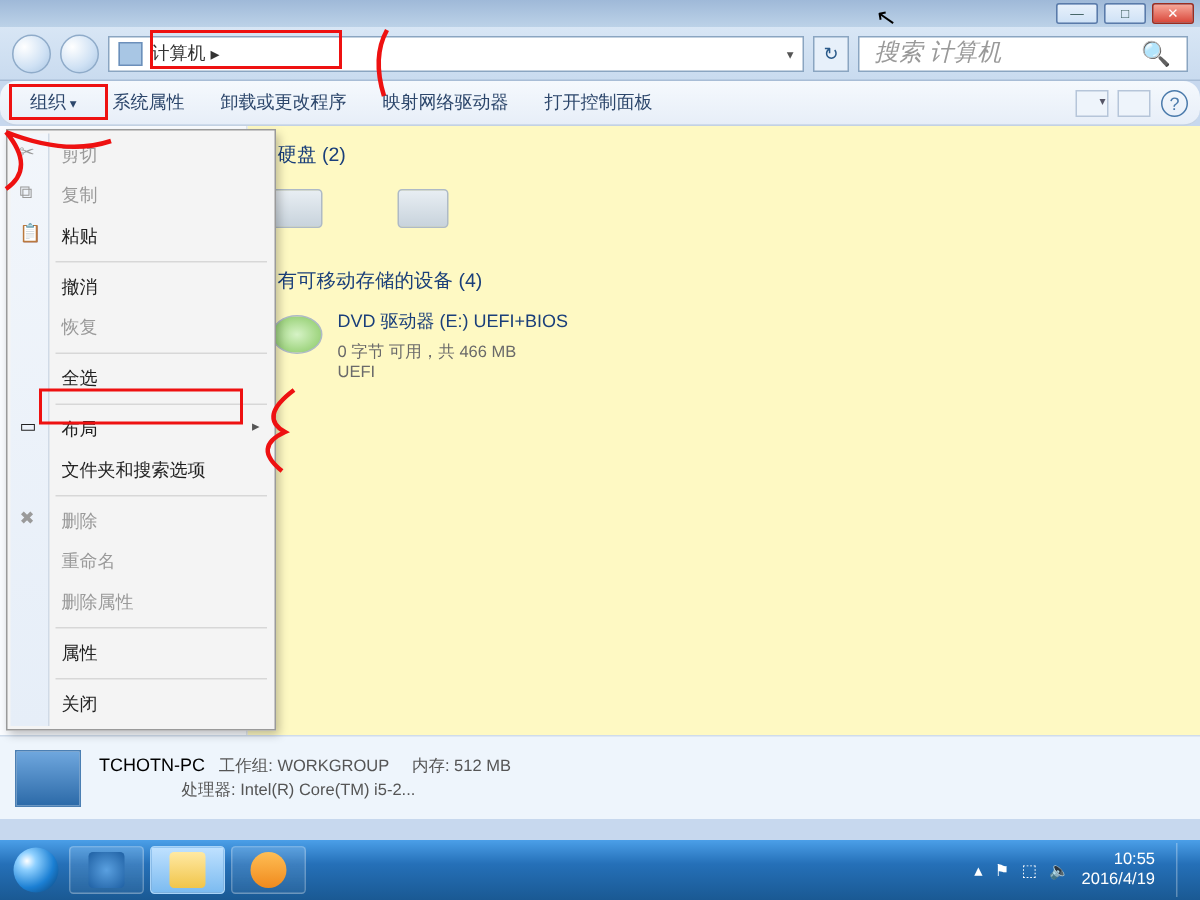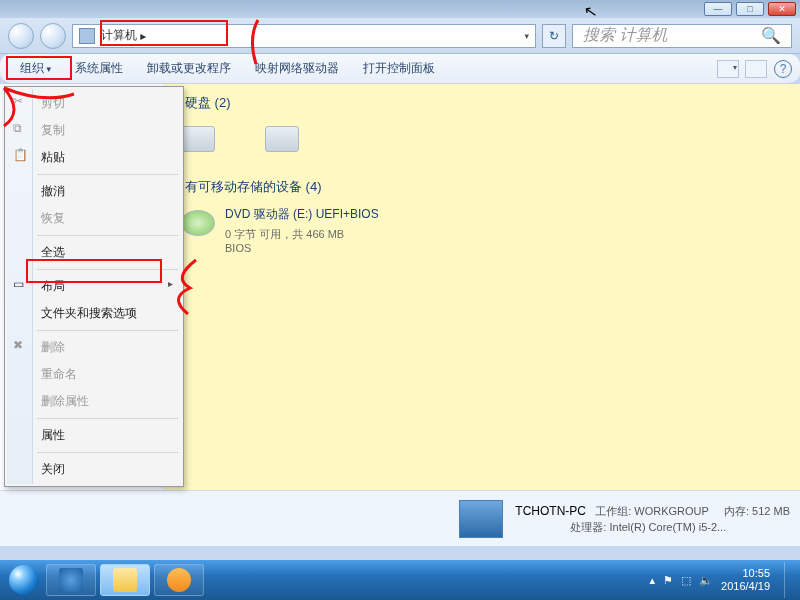--- a/index.html
+++ b/index.html
@@ -54,21 +54,21 @@
   .drive { display:flex; gap:10px; }
   .dthumb { width:34px; height:26px; background:linear-gradient(#e8eef3,#c8d3dc); border:1px solid #aebac6; border-radius:3px; margin-top:4px;}
   .dinfo { font-size:12px; color:#1a3f7a; width:190px;}
   .dinfo .name { margin-bottom:4px;}
   .bar { width:170px; height:12px; border:1px solid #a8b6c5; background:#e8eef3; position:relative; margin-bottom:4px;}
   .bar .fill { position:absolute; left:0; top:0; bottom:0; background:linear-gradient(#34b6c9,#1a8ea0);}
   .dfree { font-size:11px; color:#6a6a6a;}
   .cdfs { font-size:11px; color:#6a6a6a;}
 
   
-  .details { position:absolute; left:0; right:0; bottom:54px; height:56px; background:#eef5fc; border-top:1px solid #cfdceb; display:flex; align-items:center; padding:6px 10px; gap:12px;justify-content:flex-end;}
+  .details { position:absolute; left:0; right:0; bottom:54px; height:56px; background:#eef5fc; border-top:1px solid #cfdceb; display:flex; align-items:center; padding:6px 10px; gap:12px;}
   .details .thumb { width:44px; height:38px; background:linear-gradient(#6fa7de,#2c6aa8); border:1px solid #4b7fb3;}
   .details .txt { font-size:11px; color:#555; line-height:16px;}
   .details .name { font-size:12px; color:#000;}
 
   
   .taskbar { position:absolute; left:0; right:0; bottom:0; height:40px; background:linear-gradient(#4b9fe8,#2570b8 40%,#1a5993); display:flex; align-items:center; padding:0 4px;}
   .start { width:40px; height:40px; display:flex; align-items:center; justify-content:center;}
   .orb { width:30px; height:30px; border-radius:50%; background:radial-gradient(circle at 30% 30%, #fff 0%, #8ed0ff 20%, #1b7fd3 60%, #0a3d6e);}
   .tbtn { width:50px; height:32px; margin:0 2px; border:1px solid rgba(255,255,255,.25); border-radius:3px; background:linear-gradient(rgba(255,255,255,.15),rgba(255,255,255,.05)); display:flex; align-items:center; justify-content:center;}
   .tbtn.active { background:linear-gradient(#bfe1ff,#7cbbf0); border-color:#aad4f7;}
@@ -175,21 +175,21 @@
       <div class="drive">
         <div class="dthumb"></div>
       </div>
     </div>
     <div class="sect-hd" style="margin-left:4px">有可移动存储的设备 (4)</div>
     <div class="drive">
       <div class="dthumb" style="border-radius:50%; background:radial-gradient(#d6f3c6,#86c760);"></div>
       <div class="dinfo" style="width:260px;">
         <div class="name">DVD 驱动器 (E:) UEFI+BIOS</div>
         <div class="dfree">0 字节 可用，共 466 MB</div>
-        <div class="cdfs">BIOS</div>
+        <div class="cdfs">UEFI</div>
       </div>
     </div>
   </div>
 </div>
 
 <div class="orgmenu">
   <div class="mcol"></div>
   <div class="mi dis"><span class="micon">✂</span><span>剪切</span></div>
   <div class="mi dis"><span class="micon">⧉</span><span>复制</span></div>
   <div class="mi"><span class="micon">📋</span><span>粘贴</span></div>

